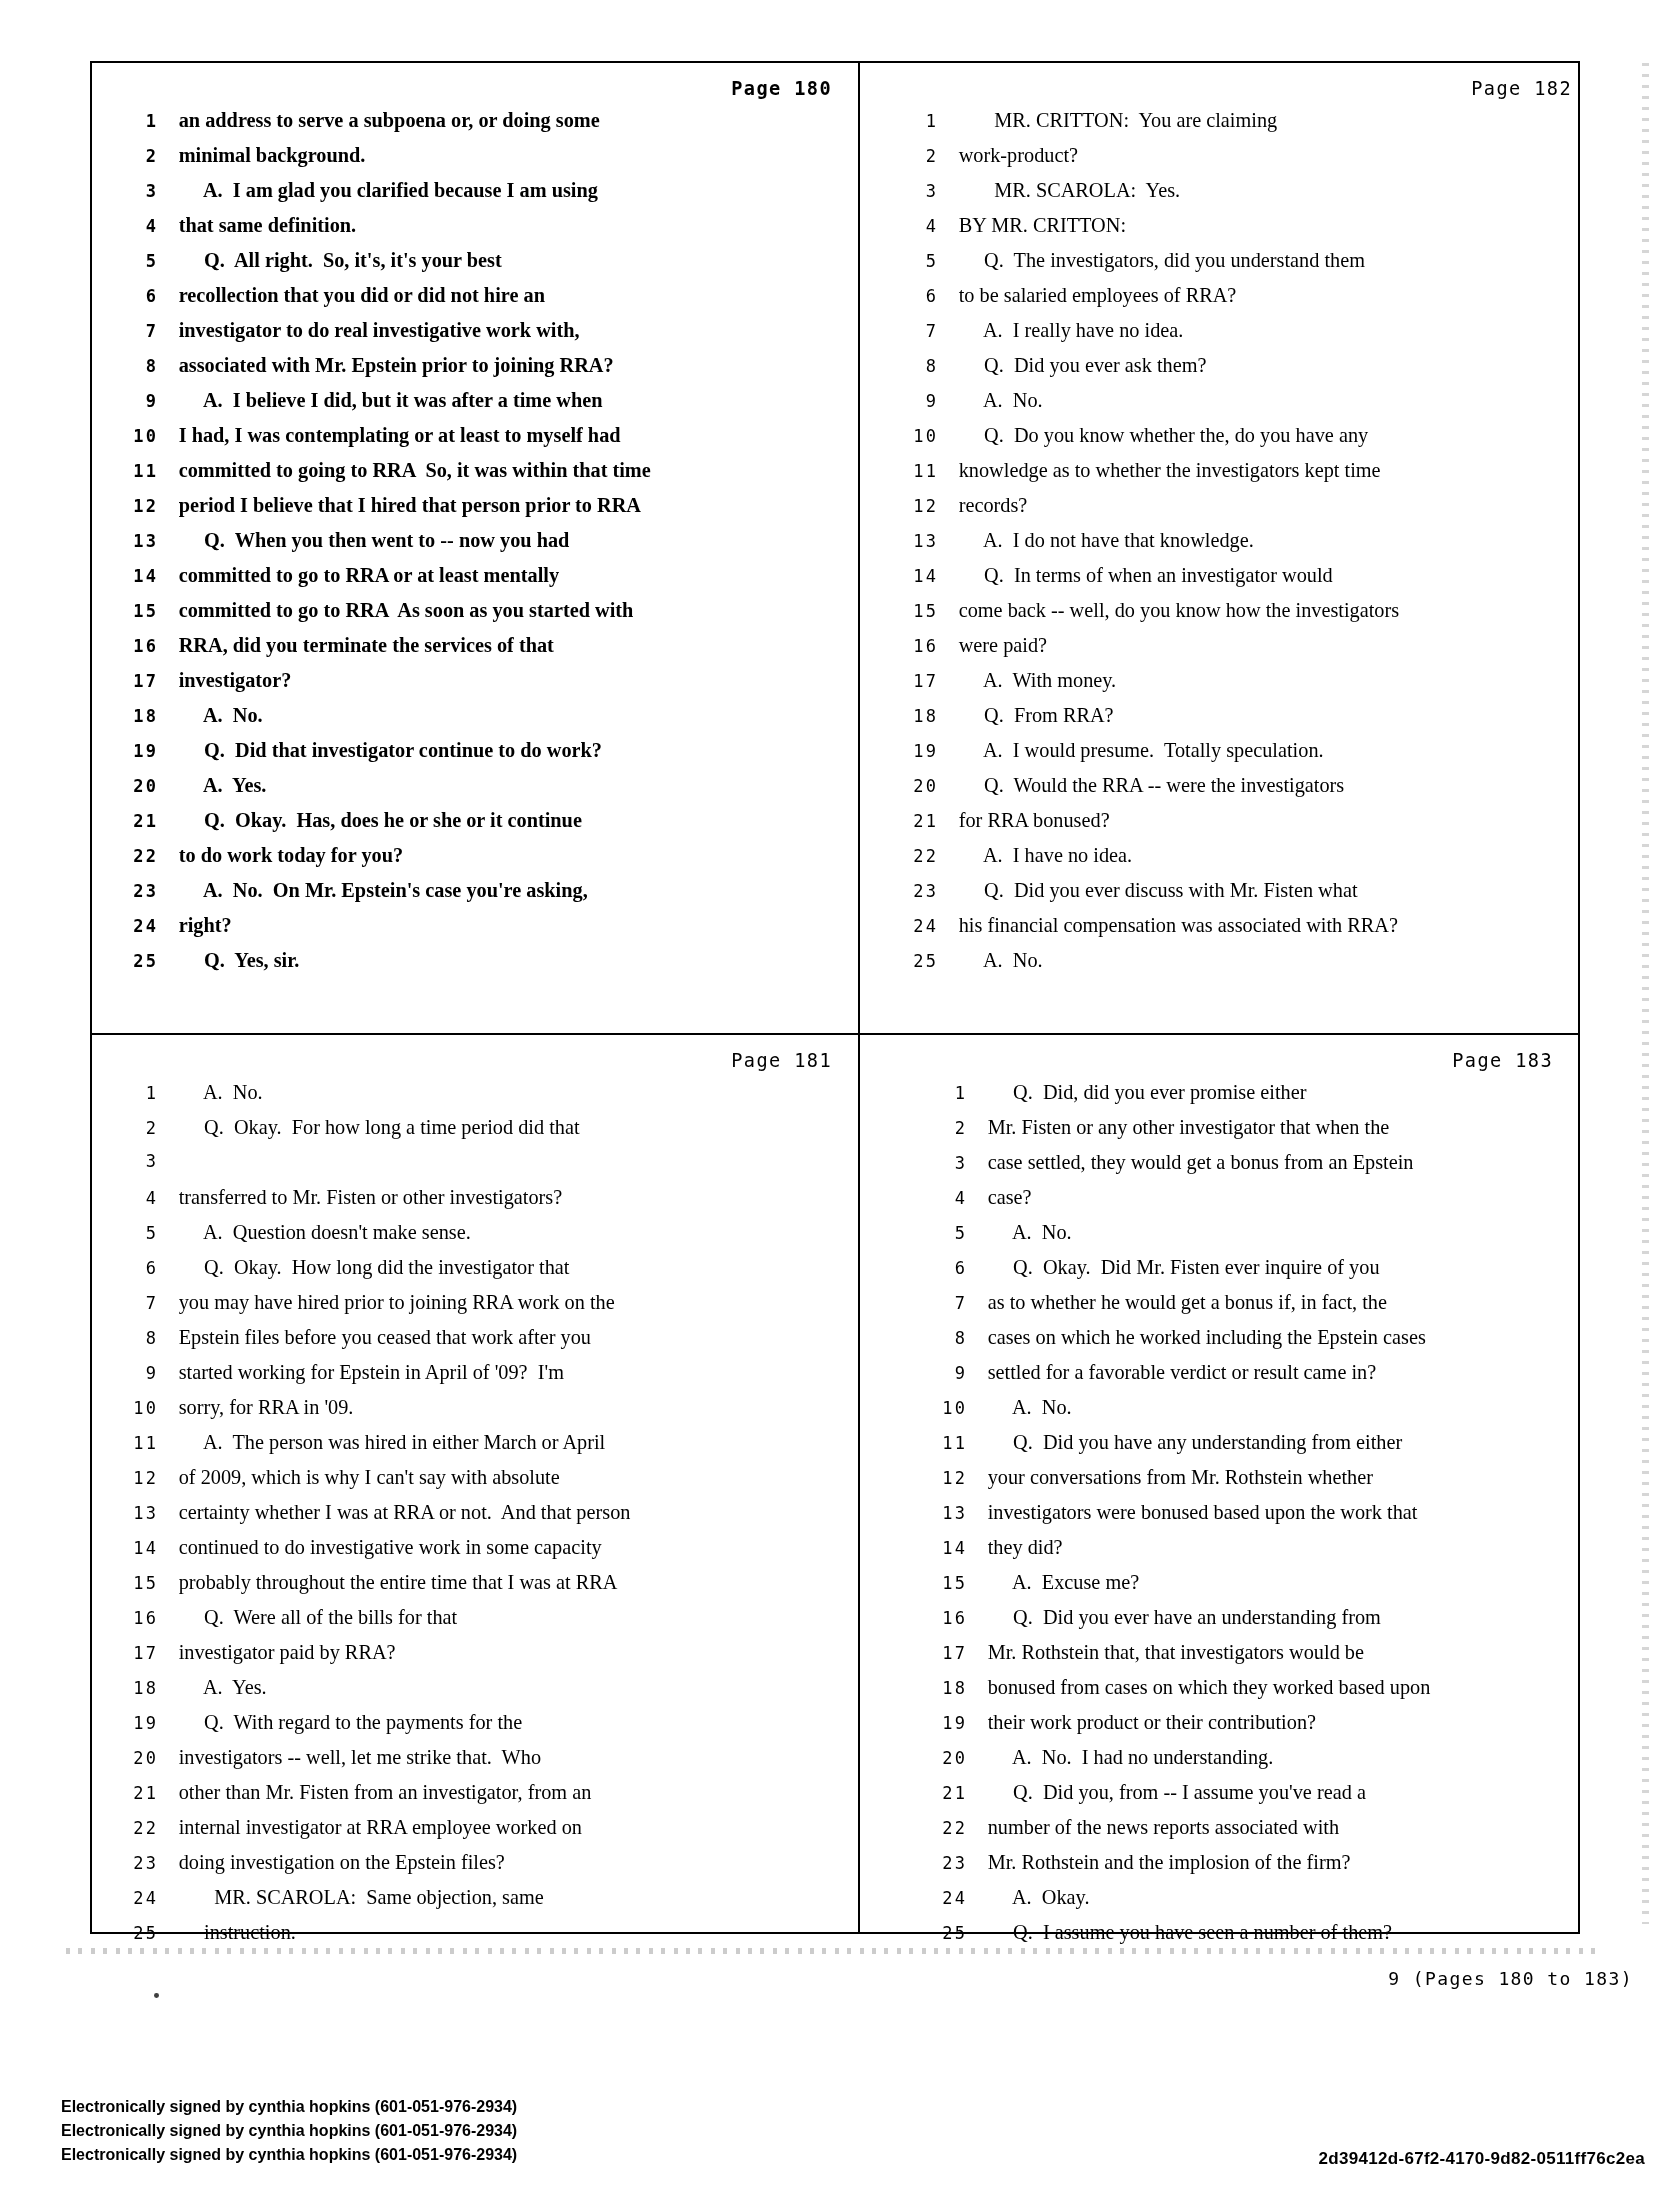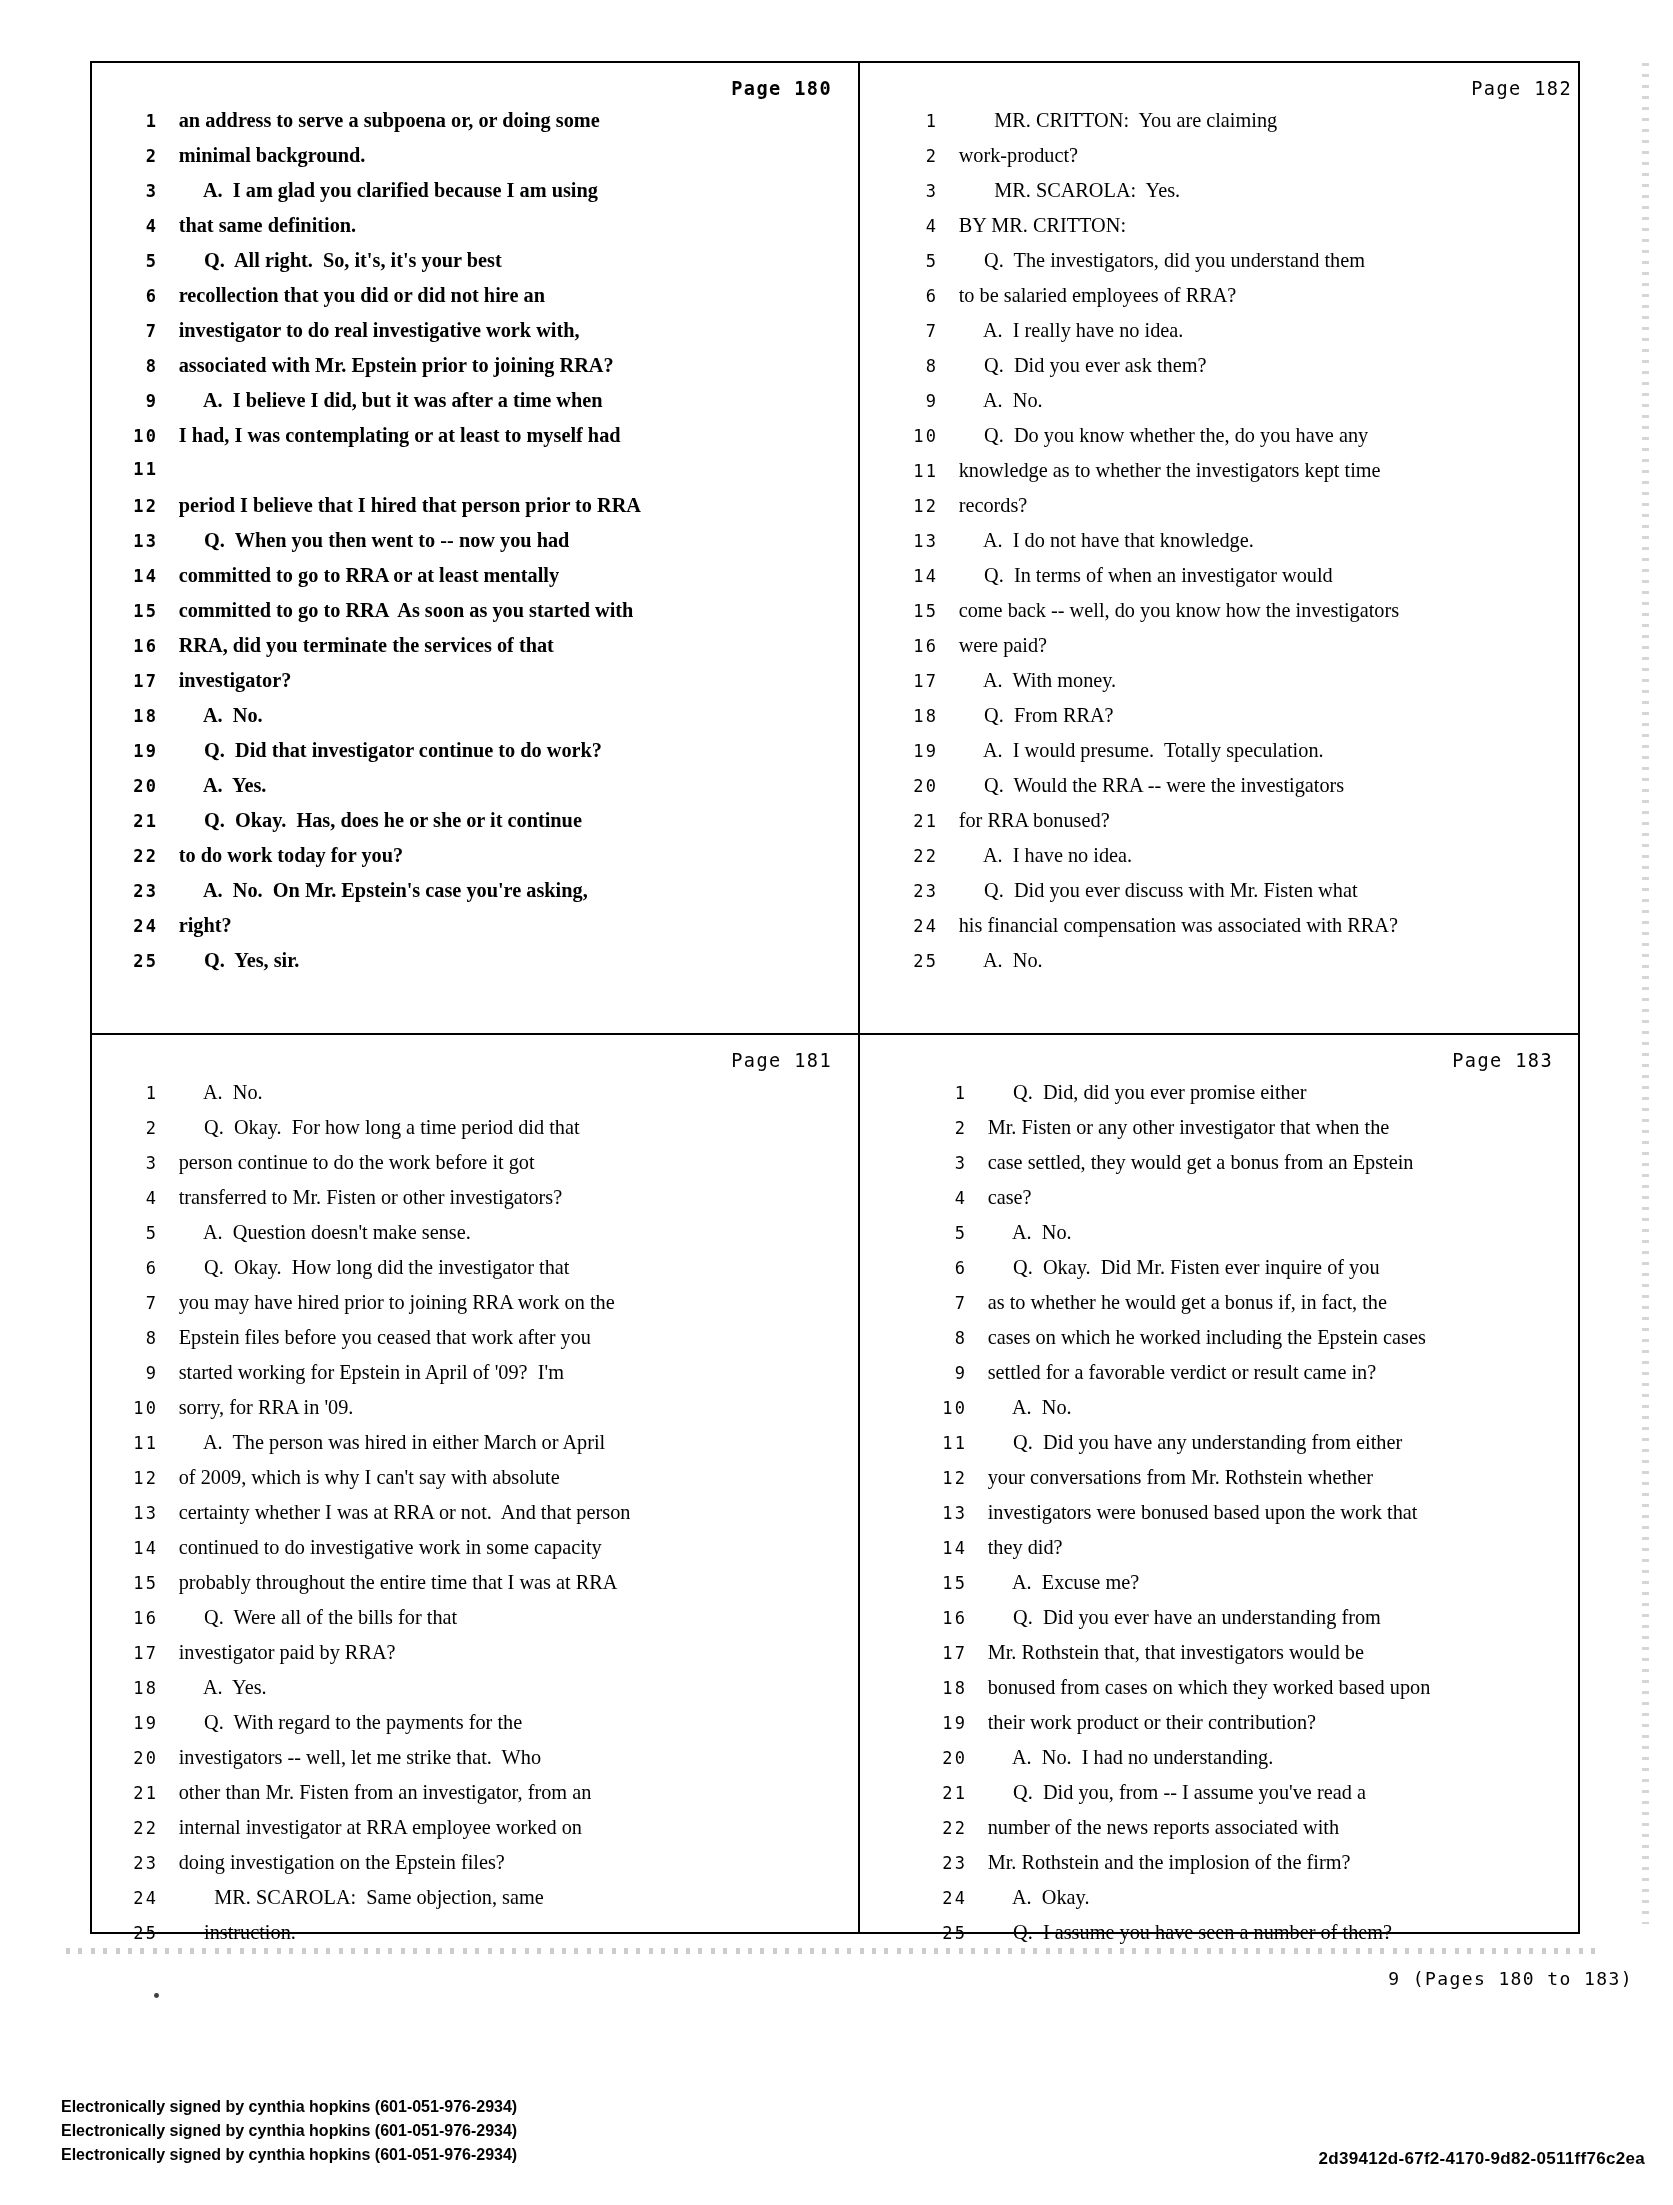--- a/index.html
+++ b/index.html
@@ -209,20 +209,21 @@
         <div class="line">
             <span class="lnum">9</span>
             <span class="ltext">     A.  I believe I did, but it was after a time when</span>
           </div>
         <div class="line">
             <span class="lnum">10</span>
             <span class="ltext">I had, I was contemplating or at least to myself had</span>
           </div>
         <div class="line">
             <span class="lnum">11</span>
+            <span class="ltext">committed to going to RRA  So, it was within that time</span>
           </div>
         <div class="line">
             <span class="lnum">12</span>
             <span class="ltext">period I believe that I hired that person prior to RRA</span>
           </div>
         <div class="line">
             <span class="lnum">13</span>
             <span class="ltext">     Q.  When you then went to -- now you had</span>
           </div>
         <div class="line">
@@ -388,21 +389,20 @@
         <div class="line">
             <span class="lnum">1</span>
             <span class="ltext">     A.  No.</span>
           </div>
         <div class="line">
             <span class="lnum">2</span>
             <span class="ltext">     Q.  Okay.  For how long a time period did that</span>
           </div>
         <div class="line">
             <span class="lnum">3</span>
-            <span class="ltext">person continue to do the work before it got</span>
           </div>
         <div class="line">
             <span class="lnum">4</span>
             <span class="ltext">transferred to Mr. Fisten or other investigators?</span>
           </div>
         <div class="line">
             <span class="lnum">5</span>
             <span class="ltext">     A.  Question doesn't make sense.</span>
           </div>
         <div class="line">

